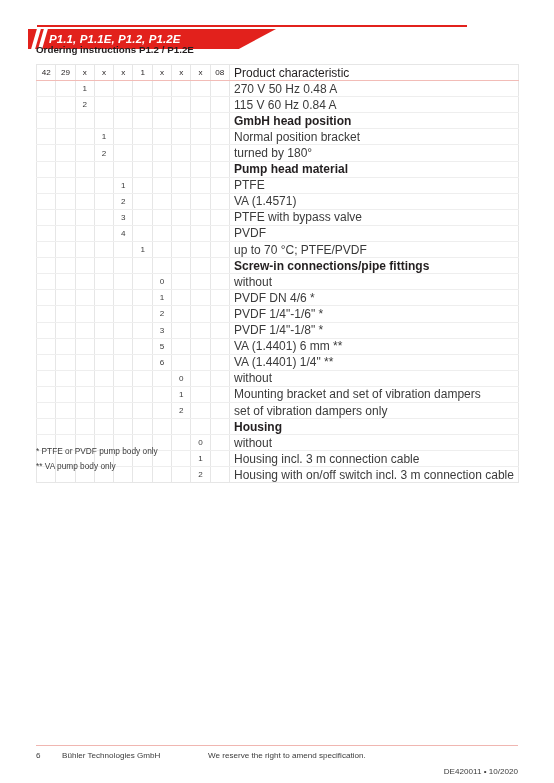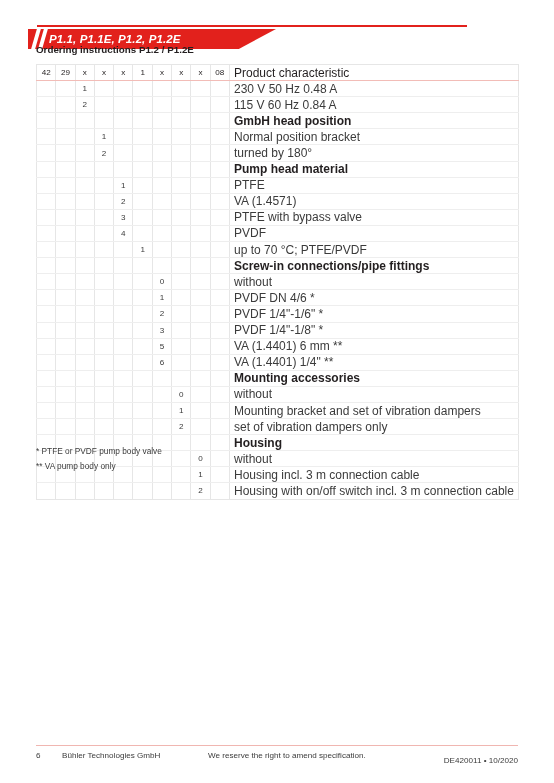--- a/index.html
+++ b/index.html
@@ -168,21 +168,21 @@
     left: 36px;
     top: 751px;
     width: 482px;
     height: 12px;
     font-size: 8.1px;
     color: #3b3b3b;
   }
   .footer .pg { position: absolute; left: 0; top: 0; }
   .footer .company { position: absolute; left: 18px; top: 0; white-space: nowrap; padding-left: 8px; }
   .footer .notice { position: absolute; left: 172px; top: 0; white-space: nowrap; }
-  .footer .docid { position: absolute; right: 0; top: 5px; white-space: nowrap; }
+  .footer .docid { position: absolute; right: 0; top: 16px; white-space: nowrap; }
 </style>
 </head>
 <body>
 
 <div class="page">
 
   <div class="banner-wrap">
     <div class="banner-rule"></div>
     <div class="banner-shape"></div>
     <div class="banner-slash s1"></div>
@@ -224,21 +224,21 @@
           <td class="code edge-left"></td>
           <td class="code"></td>
           <td class="code">1</td>
           <td class="code"></td>
           <td class="code"></td>
           <td class="code"></td>
           <td class="code"></td>
           <td class="code"></td>
           <td class="code"></td>
           <td class="code"></td>
-          <td class="desc">230 V 50 Hz 0.48 A</td>
+          <td class="desc">270 V 50 Hz 0.48 A</td>
         </tr>
         <tr class="option">
           <td class="code edge-left"></td>
           <td class="code"></td>
           <td class="code">2</td>
           <td class="code"></td>
           <td class="code"></td>
           <td class="code"></td>
           <td class="code"></td>
           <td class="code"></td>
@@ -446,33 +446,20 @@
           <td class="code"></td>
           <td class="code"></td>
           <td class="code"></td>
           <td class="code"></td>
           <td class="code"></td>
           <td class="code">6</td>
           <td class="code"></td>
           <td class="code"></td>
           <td class="code"></td>
           <td class="desc">VA (1.4401) 1/4" **</td>
-        </tr>
-        <tr class="group">
-          <td class="code edge-left"></td>
-          <td class="code"></td>
-          <td class="code"></td>
-          <td class="code"></td>
-          <td class="code"></td>
-          <td class="code"></td>
-          <td class="code"></td>
-          <td class="code"></td>
-          <td class="code"></td>
-          <td class="code"></td>
-          <td class="desc">Mounting accessories</td>
         </tr>
         <tr class="option">
           <td class="code edge-left"></td>
           <td class="code"></td>
           <td class="code"></td>
           <td class="code"></td>
           <td class="code"></td>
           <td class="code"></td>
           <td class="code"></td>
           <td class="code">0</td>
@@ -555,21 +542,21 @@
           <td class="code"></td>
           <td class="code"></td>
           <td class="code">2</td>
           <td class="code"></td>
           <td class="desc">Housing with on/off switch incl. 3 m connection cable</td>
         </tr>
       </tbody>
   </table>
 
   <div class="footnotes">
-    <div>* PTFE or PVDF pump body valve</div>
+    <div>* PTFE or PVDF pump body only</div>
     <div>** VA pump body only</div>
   </div>
 
   <div class="footer-rule"></div>
   <div class="footer">
     <span class="pg">6</span>
     <span class="company">Bühler Technologies GmbH</span>
     <span class="notice">We reserve the right to amend specification.</span>
     <span class="docid">DE420011 • 10/2020</span>
   </div>

